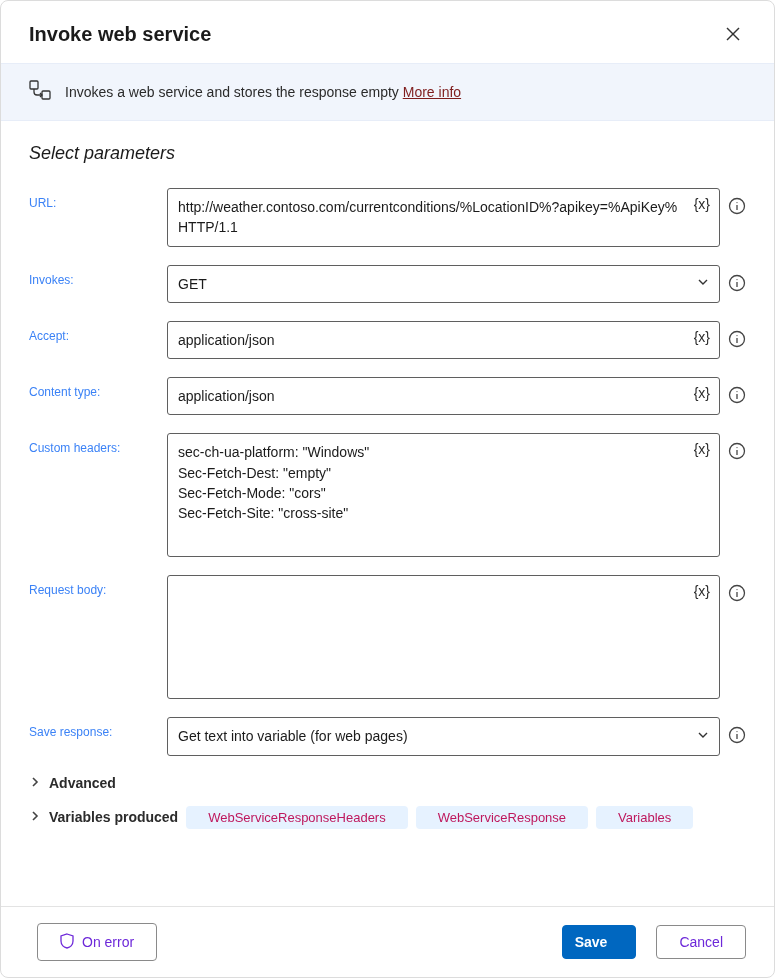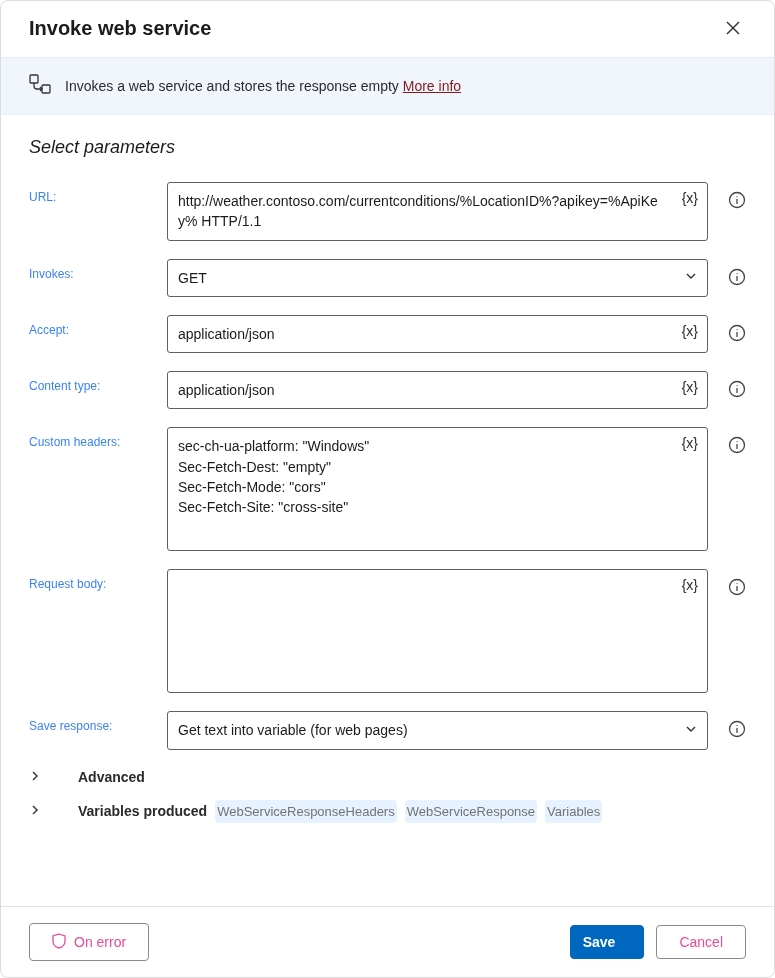--- a/index.html
+++ b/index.html
@@ -20,21 +20,21 @@
       width: 775px;
       height: 978px;
       border: 1px solid #dcdcdc;
       border-radius: 8px;
       display: flex;
       flex-direction: column;
       background: #fff;
     }
 
     .header {
-      padding: 14px 28px 16px 28px;
+      padding: 20px 28px 16px 28px;
       display: flex;
       align-items: center;
       justify-content: space-between;
     }
 
     .header-title {
       font-size: 20px;
       font-weight: 600;
       color: #1b1b1b;
     }
@@ -100,21 +100,21 @@
       flex-shrink: 0;
       font-size: 12px;
       color: #3b82f6;
       padding-top: 8px;
     }
 
     .row-control {
       flex: 1;
       display: flex;
       align-items: flex-start;
-      gap: 20px;
+      gap: 8px;
       min-width: 0;
     }
 
     .input-wrapper {
       flex: 1;
       position: relative;
       display: flex;
       align-items: stretch;
       min-width: 0;
     }
@@ -189,27 +189,26 @@
       cursor: pointer;
       flex-wrap: wrap;
     }
     .expander-row .chev {
       color: #444;
     }
     .expander-label {
       font-size: 14px;
       font-weight: 600;
       color: #2b2b2b;
-      margin-left: 29px;
     }
     .pill {
       background: #e6f2ff;
-      color: #737373;
+      color: #be185d;
       border-radius: 4px;
-      padding: 4px 2px;
+      padding: 4px 22px;
       font-size: 13px;
       cursor: pointer;
     }
 
     .footer {
       border-top: 1px solid #e3e3e3;
       padding: 16px 28px;
       display: flex;
       align-items: center;
       justify-content: space-between;
@@ -223,21 +222,22 @@
       padding: 9px 22px;
       cursor: pointer;
       display: inline-flex;
       align-items: center;
       gap: 8px;
       line-height: 1;
     }
     .btn-outline {
       background: #fff;
       border: 1px solid #8a8a8a;
-      color: #ec4899;
+      color: #6d28d9;
+      margin-left: 8px;
     }
     .btn-primary {
       background: #0067c0;
       border: 1px solid #0067c0;
       color: #fff;
       font-weight: 600;
       padding-left: 12px;
       padding-right: 28px;
     }
     .right-actions { display: flex; gap: 12px; }

